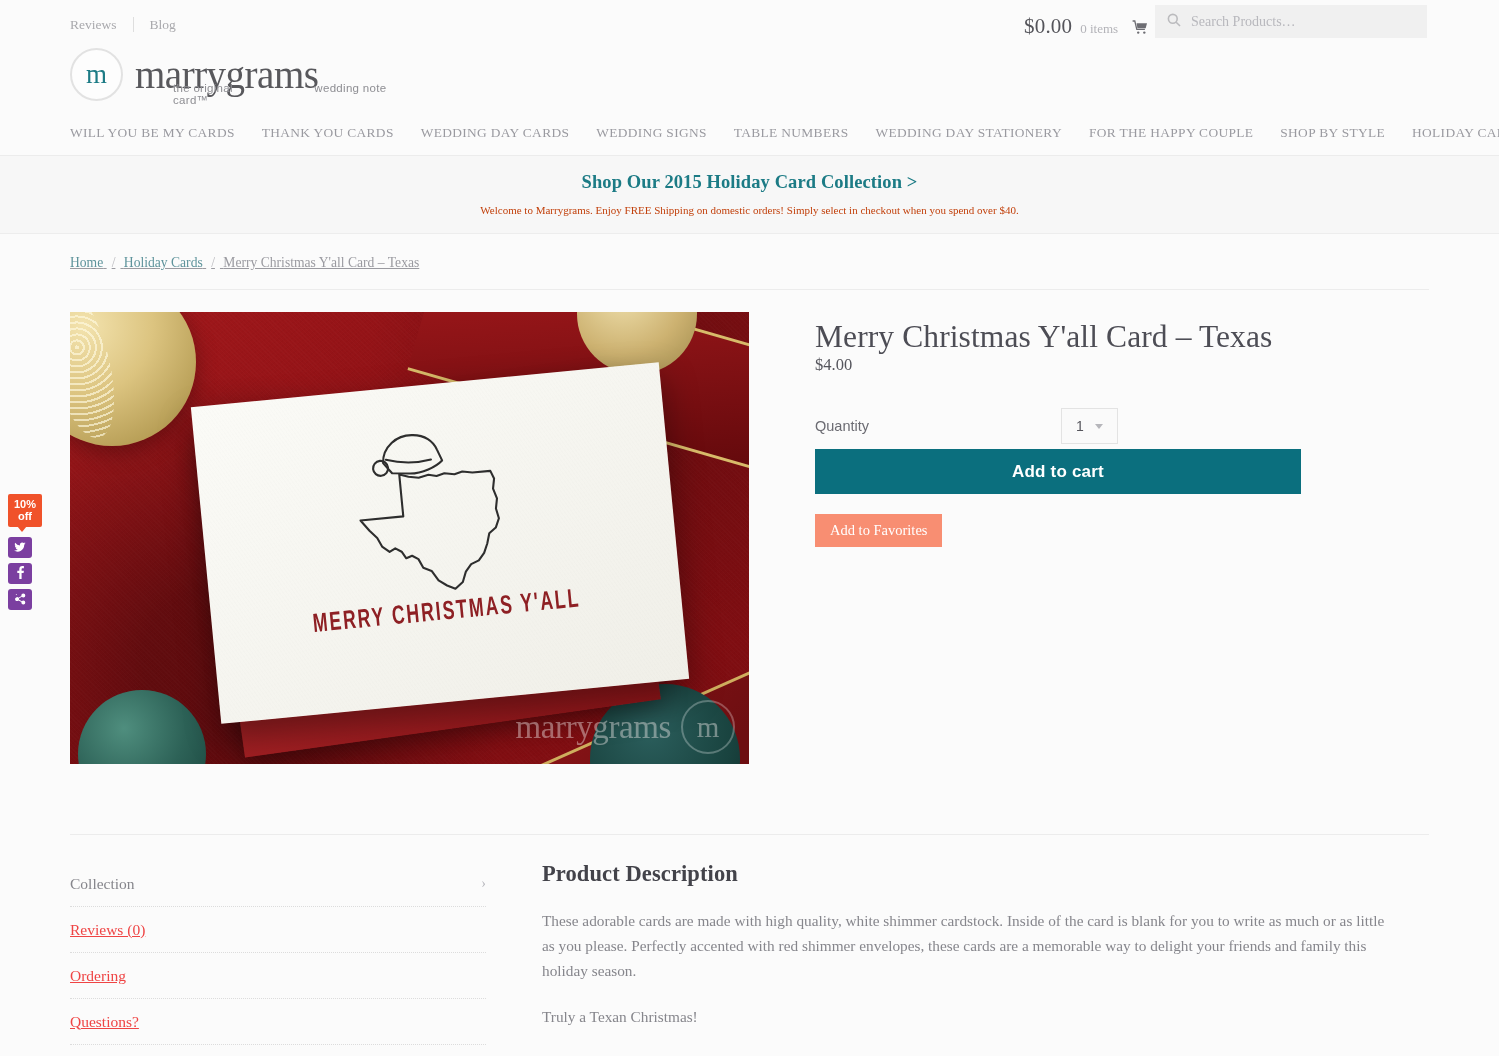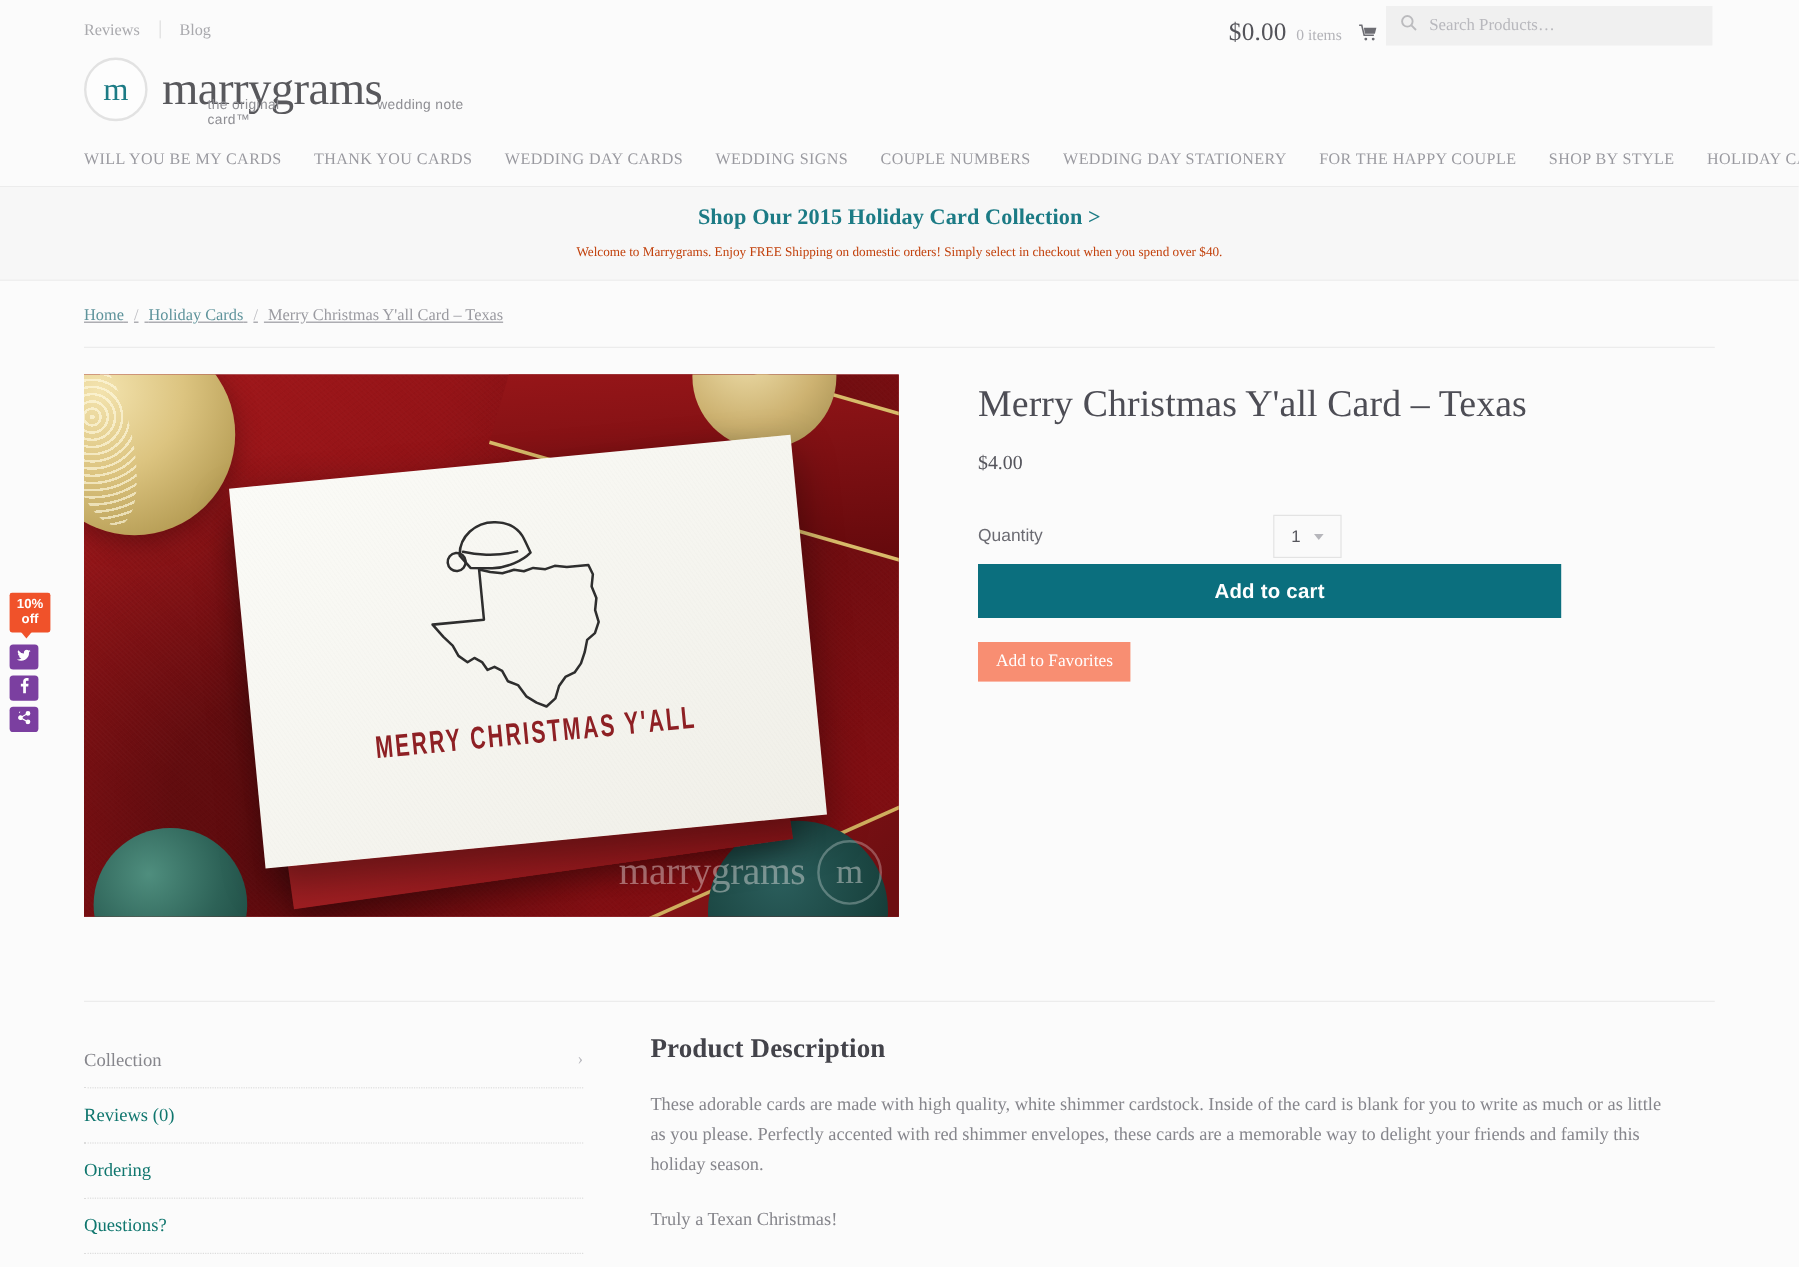--- a/index.html
+++ b/index.html
@@ -207,21 +207,21 @@
     font-size: 29px; color: #f3eceb;
   }
 
   
   .buy { width: 552px; padding-left: 66px; }
   .product-title {
     font-size: 31.5px; color: #4d4d55; font-weight: normal;
     letter-spacing: .1px; line-height: 1.18; margin-top: 6px;
   }
   .product-price {
-    margin-top: 21px; font-size: 16.5px; color: #55555c;
+    font-size: 16.5px; color: #55555c;
   }
   .qty-row {
     margin-top: 33px; display: flex; align-items: center;
   }
   .qty-label { font-family: "Liberation Sans", sans-serif; font-size: 14.5px; color: #6b6b72; }
   .qty-select {
     margin-left: 192px; width: 57px; height: 36px;
     border: 1px solid #e3e3e3; background: #fafafa;
     display: flex; align-items: center; justify-content: center;
     gap: 11px; cursor: pointer;
@@ -244,21 +244,21 @@
   .lower-rule { margin: 70px 70px 0; height: 1px; background: #ececec; }
 
   
   .lower { display: flex; padding: 26px 70px 0; }
   .tabs { width: 416px; }
   .tab {
     height: 46px; display: flex; align-items: center; justify-content: space-between;
     border-bottom: 1px dotted #dcdcdc; font-size: 15.5px; cursor: pointer;
   }
   .tab.active { color: #86868c; }
-  .tab.link { color: #0f766e; }
+  .tab.link { color: #ef4444; text-decoration: underline; }
   .tab-chevron { color: #b8b8be; font-size: 14px; }
 
   .desc { padding-left: 56px; width: 900px; }
   .desc-heading { font-size: 22.5px; color: #43434a; font-weight: bold; letter-spacing: .1px; }
   .desc-p { margin-top: 22px; font-size: 15.3px; color: #86868c; line-height: 1.62; }
 
   
   .social-rail { position: absolute; left: 8px; top: 494px; width: 34px; }
   .badge-off {
     position: relative; background: #f0522a; color: #fff;
@@ -323,21 +323,21 @@
       </div>
     </div>
   </div>
 </div>
 
 <nav class="mainnav">
   <a class="nav-item" href="#">WILL YOU BE MY CARDS</a>
   <a class="nav-item" href="#">THANK YOU CARDS</a>
   <a class="nav-item" href="#">WEDDING DAY CARDS</a>
   <a class="nav-item" href="#">WEDDING SIGNS</a>
-  <a class="nav-item" href="#">COUPLE NUMBERS</a>
+  <a class="nav-item" href="#">TABLE NUMBERS</a>
   <a class="nav-item" href="#">WEDDING DAY STATIONERY</a>
   <a class="nav-item" href="#">FOR THE HAPPY COUPLE</a>
   <a class="nav-item" href="#">SHOP BY STYLE</a>
   <a class="nav-item" href="#">HOLIDAY CARDS</a>
 </nav>
 
 <div class="promo">
   <a class="promo-headline" href="#">Shop Our 2015 Holiday Card Collection &gt;</a>
   <div class="promo-sub">Welcome to Marrygrams. Enjoy FREE Shipping on domestic orders! Simply select in checkout when you spend over $40.</div>
 </div>

